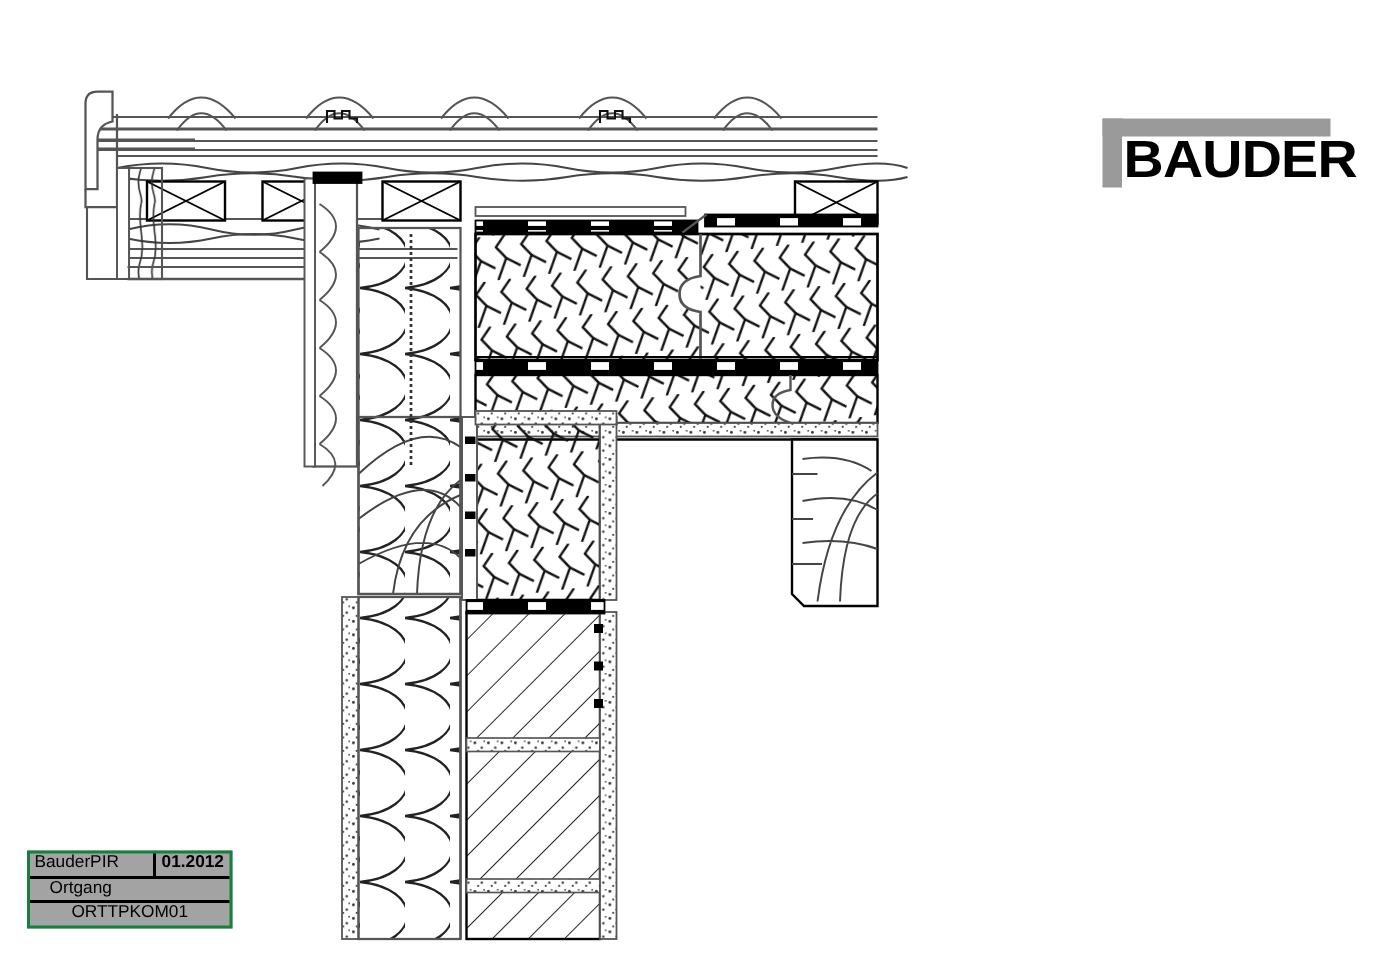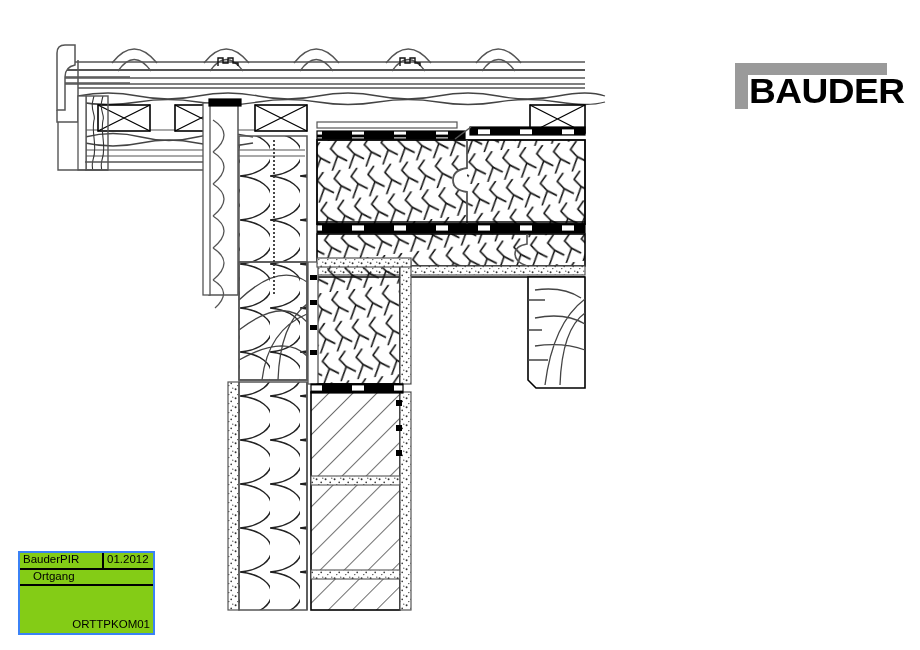--- a/index.html
+++ b/index.html
@@ -2,49 +2,49 @@
 <html><head>
 <meta charset="utf-8">
 <title>BauderPIR Ortgang ORTTPKOM01</title>
 <style>
   html,body{margin:0;padding:0;background:#ffffff;}
   body{
     width:920px;height:650px;position:relative;overflow:hidden;
     font-family:"Liberation Sans", sans-serif;
     color:#000;
   }
-  #sheet{position:absolute;left:0;top:0;width:920px;height:482px;}
+  #sheet{position:absolute;left:0;top:16px;width:920px;height:482px;}
   #drawing{position:absolute;left:0;top:0;width:920px;height:650px;}
 
   
   #logo{position:absolute;left:735px;top:63px;width:152px;height:48px;}
   #logo .bracket-top{position:absolute;left:0;top:0;width:152px;height:12px;background:#9a9a9a;}
   #logo .bracket-left{position:absolute;left:0;top:0;width:13px;height:46px;background:#9a9a9a;}
   #logo .word{
     position:absolute;left:14px;top:10px;
     font-family:"Liberation Sans", sans-serif;
     font-weight:bold;font-size:35px;line-height:35px;
     letter-spacing:-0.5px;
     transform:scaleX(1.06);transform-origin:left top;
     color:#000;white-space:nowrap;
   }
 
   
   #titleblock{
     position:absolute;left:18px;top:551px;width:133px;
-    border:2px solid #3b82f6;background:#84cc16;
+    border:2px solid #15803d;background:#a3a3a3;
     font-size:11.5px;line-height:1;
   }
   #titleblock .tb-row{display:flex;border-bottom:2px solid #000;}
   #titleblock .tb-row:last-child{border-bottom:none;}
   #titleblock .tb-cell{padding:1px 3px 2px 3px;white-space:nowrap;overflow:hidden;}
   #titleblock .tb-cell.left{flex:0 0 76px;border-right:2px solid #000;}
-  #titleblock .tb-cell.right{flex:1 1 auto;text-align:left;}
+  #titleblock .tb-cell.right{flex:1 1 auto;text-align:center;font-weight:bold;}
   #titleblock .tb-cell.full{flex:1 1 auto;margin-left:10px;}
-  #titleblock .tb-cell.center{flex:1 1 auto;text-align:right;margin-top:32px;}
+  #titleblock .tb-cell.center{flex:1 1 auto;text-align:center;}
 </style>
 </head>
 <body>
 
 <div id="sheet">
 
   <svg id="drawing" viewBox="0 0 920 650">
     <defs>
 
       <pattern id="pirHatch" width="34" height="30" patternUnits="userSpaceOnUse" patternTransform="rotate(-7)">

